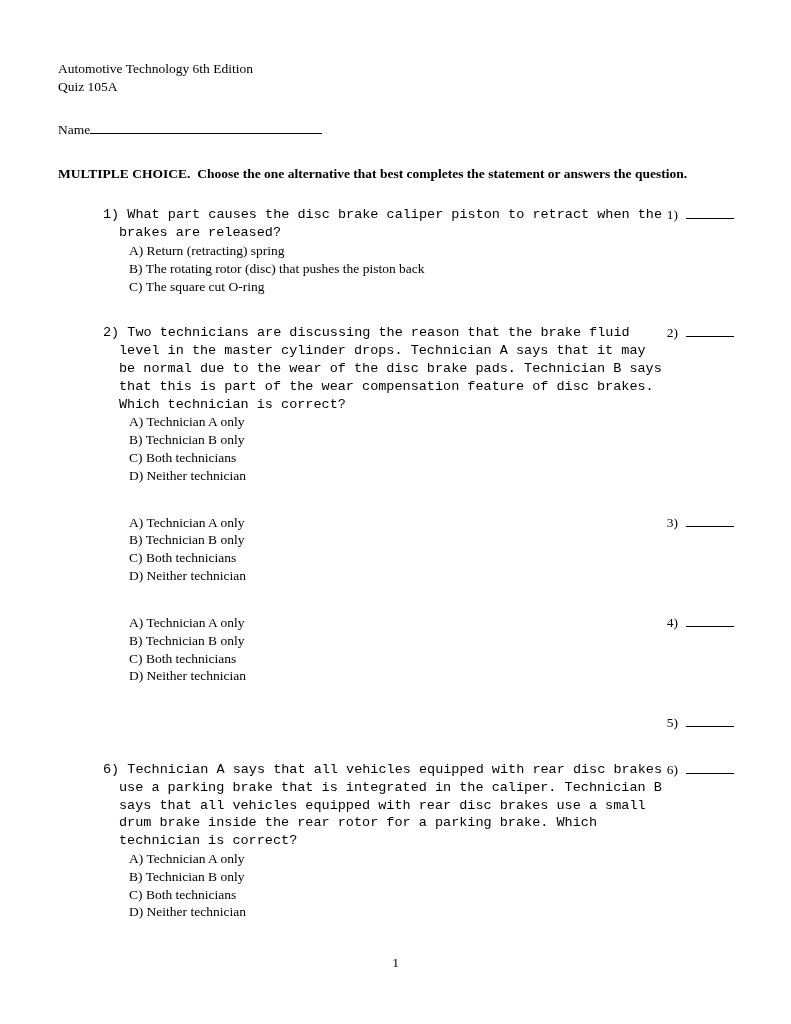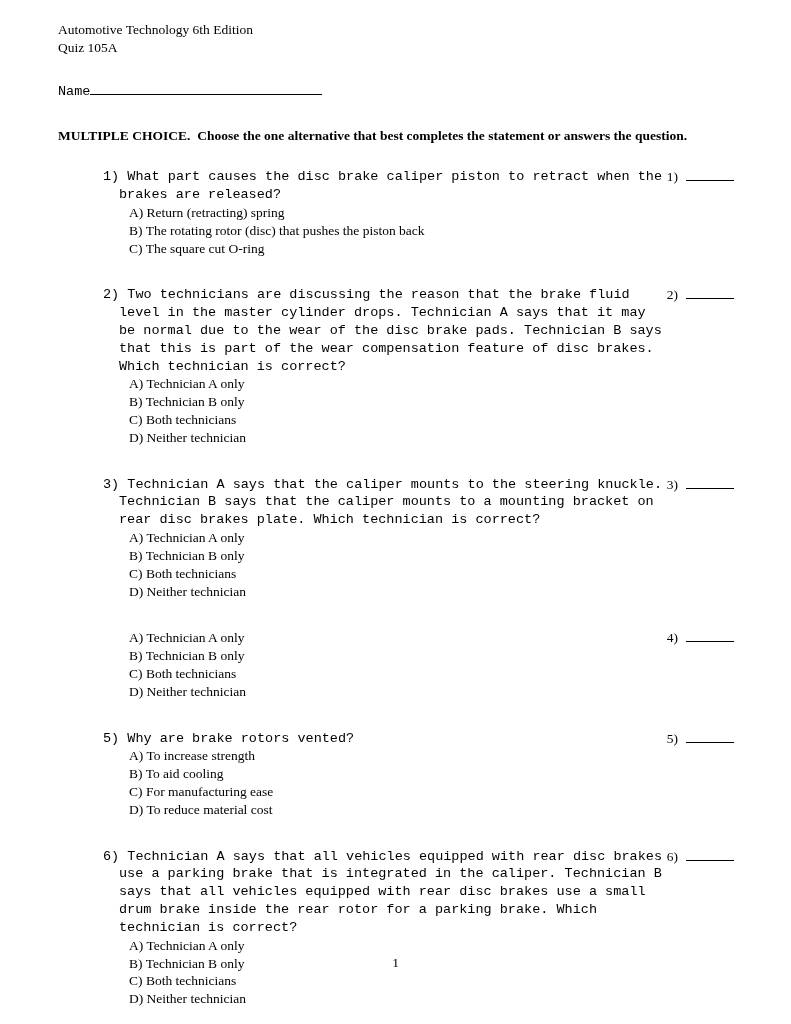--- a/index.html
+++ b/index.html
@@ -7,25 +7,25 @@
   .page {
     position: relative;
     width: 769px;
     height: 1024px;
     margin: 0 auto;
     background: #ffffff;
     color: #000000;
     font-family: "Liberation Serif", serif;
     font-size: 13.5px;
     line-height: 1.32;
-    padding: 21px 46px 0 47px;
+    padding: 60px 46px 0 47px;
     overflow: hidden;
   }
   .hdr-line { display: block; }
-  .name-row { margin-top: 25px; font-family: Liberation Mono, monospace; }
+  .name-row { margin-top: 25px; }
   .name-line {
     display: inline-block;
     width: 232px;
     height: 13px;
     border-bottom: 1px solid #000;
     vertical-align: baseline;
   }
   .instructions { margin-top: 27px; font-weight: bold; }
   .instructions .prefix { margin-right: 7px; text-align: right; }
   .questions { margin-top: 23px; padding-left: 45px; }
@@ -93,21 +93,20 @@
           <div class="choice">D) Neither technician</div>
         </div>
       </div>
       <div class="q-answer">
         <span>2)</span><span class="ans-line"></span>
       </div>
     </div>
 
     <div class="question">
       <div class="q-left">
-        <div class="q-text"><span>3)</span> <span>Technician A says that the caliper mounts to the steering knuckle. Technician B says that the caliper mounts to a mounting bracket on rear disc brakes plate. Which technician is correct?</span></div>
         <div class="choices">
           <div class="choice">A) Technician A only</div>
           <div class="choice">B) Technician B only</div>
           <div class="choice">C) Both technicians</div>
           <div class="choice">D) Neither technician</div>
         </div>
       </div>
       <div class="q-answer">
         <span>3)</span><span class="ans-line"></span>
       </div>
@@ -121,29 +120,20 @@
           <div class="choice">C) Both technicians</div>
           <div class="choice">D) Neither technician</div>
         </div>
       </div>
       <div class="q-answer">
         <span>4)</span><span class="ans-line"></span>
       </div>
     </div>
 
     <div class="question">
-      <div class="q-left">
-        <div class="q-text"><span>5)</span> <span>Why are brake rotors vented?</span></div>
-        <div class="choices">
-          <div class="choice">A) To increase strength</div>
-          <div class="choice">B) To aid cooling</div>
-          <div class="choice">C) For manufacturing ease</div>
-          <div class="choice">D) To reduce material cost</div>
-        </div>
-      </div>
       <div class="q-answer">
         <span>5)</span><span class="ans-line"></span>
       </div>
     </div>
 
     <div class="question">
       <div class="q-left">
         <div class="q-text"><span>6)</span> <span>Technician A says that all vehicles equipped with rear disc brakes use a parking brake that is integrated in the caliper. Technician B says that all vehicles equipped with rear disc brakes use a small drum brake inside the rear rotor for a parking brake. Which technician is correct?</span></div>
         <div class="choices">
           <div class="choice">A) Technician A only</div>

